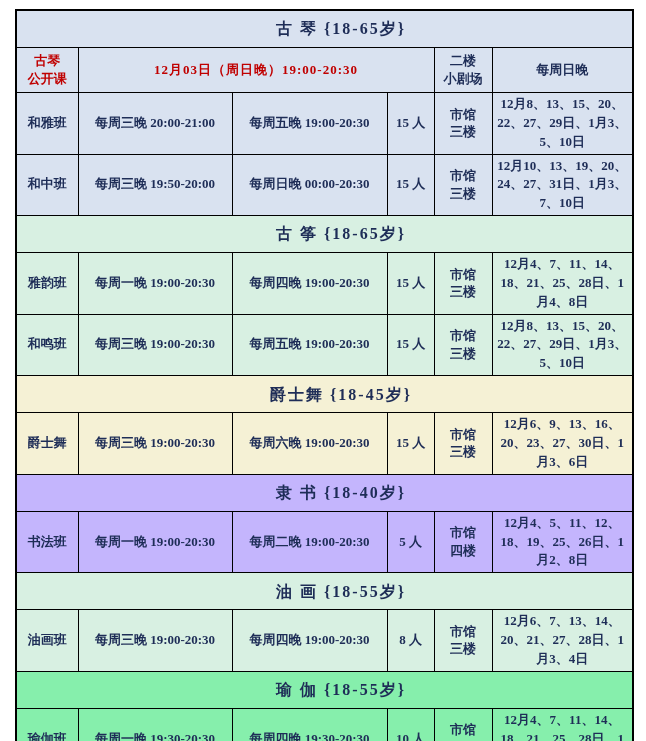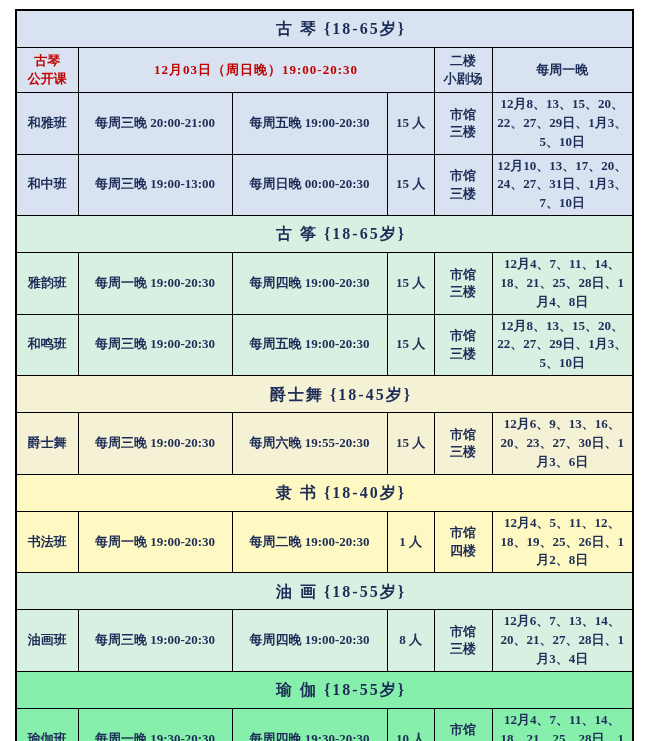--- a/index.html
+++ b/index.html
@@ -32,21 +32,21 @@
     overflow: hidden;
   }
   
   tr.sec td     { height: 32px; font-size: 16px; letter-spacing: 2px; padding-left: 36px; }
   tr.open td    { height: 40px; }
   tr.data td    { height: 50px; }
   
   tr.bg-blue td     { background: #d9e2f0; }
   tr.bg-green td    { background: #d8f0e2; }
   tr.bg-yellow td   { background: #f5f1d5; }
-  tr.bg-pink td     { background: #fef9c3; }
+  tr.bg-pink td     { background: #c4b5fd; }
   tr.bg-lavender td { background: #86efac; }
   
   .red-text { color: #c00000; }
   td.open-time { font-size: 14px; letter-spacing: 1px; }
   td.dates-cell { font-size: 12.5px; line-height: 1.5; padding: 1px 2px; }
   .ln { display: block; line-height: 1.35; }
 </style>
 </head>
 <body>
 
@@ -68,43 +68,43 @@
     <tr class="open bg-blue">
       <td>
         <span class="ln red-text">古琴</span>
         <span class="ln red-text">公开课</span>
       </td>
       <td colspan="3" class="open-time red-text">12月03日（周日晚）19:00-20:30</td>
       <td>
         <span class="ln">二楼</span>
         <span class="ln">小剧场</span>
       </td>
-      <td>每周一晚</td>
+      <td>每周日晚</td>
     </tr>
     <tr class="data bg-blue">
       <td>和雅班</td>
       <td>每周三晚 20:00-21:00</td>
       <td>每周五晚 19:00-20:30</td>
       <td>15 人</td>
       <td>
         <span class="ln">市馆</span>
         <span class="ln">三楼</span>
       </td>
       <td class="dates-cell">12月8、13、15、20、22、27、29日、1月3、5、10日</td>
     </tr>
     <tr class="data bg-blue">
       <td>和中班</td>
-      <td>每周三晚 19:00-13:00</td>
+      <td>每周三晚 19:50-20:00</td>
       <td>每周日晚 00:00-20:30</td>
       <td>15 人</td>
       <td>
         <span class="ln">市馆</span>
         <span class="ln">三楼</span>
       </td>
-      <td class="dates-cell">12月10、13、17、20、24、27、31日、1月3、7、10日</td>
+      <td class="dates-cell">12月10、13、19、20、24、27、31日、1月3、7、10日</td>
     </tr>
 
     <tr class="sec bg-green">
       <td colspan="6">古 筝 {18-65岁}</td>
     </tr>
     <tr class="data bg-green">
       <td>雅韵班</td>
       <td>每周一晚 19:00-20:30</td>
       <td>每周四晚 19:00-20:30</td>
       <td>15 人</td>
@@ -125,37 +125,37 @@
       </td>
       <td class="dates-cell">12月8、13、15、20、22、27、29日、1月3、5、10日</td>
     </tr>
 
     <tr class="sec bg-yellow">
       <td colspan="6">爵士舞 {18-45岁}</td>
     </tr>
     <tr class="data bg-yellow">
       <td>爵士舞</td>
       <td>每周三晚 19:00-20:30</td>
-      <td>每周六晚 19:55-20:30</td>
+      <td>每周六晚 19:00-20:30</td>
       <td>15 人</td>
       <td>
         <span class="ln">市馆</span>
         <span class="ln">三楼</span>
       </td>
       <td class="dates-cell">12月6、9、13、16、20、23、27、30日、1月3、6日</td>
     </tr>
 
     <tr class="sec bg-pink">
       <td colspan="6">隶 书 {18-40岁}</td>
     </tr>
     <tr class="data bg-pink">
       <td>书法班</td>
       <td>每周一晚 19:00-20:30</td>
       <td>每周二晚 19:00-20:30</td>
-      <td>1 人</td>
+      <td>5 人</td>
       <td>
         <span class="ln">市馆</span>
         <span class="ln">四楼</span>
       </td>
       <td class="dates-cell">12月4、5、11、12、18、19、25、26日、1月2、8日</td>
     </tr>
 
     <tr class="sec bg-green">
       <td colspan="6">油 画 {18-55岁}</td>
     </tr>

